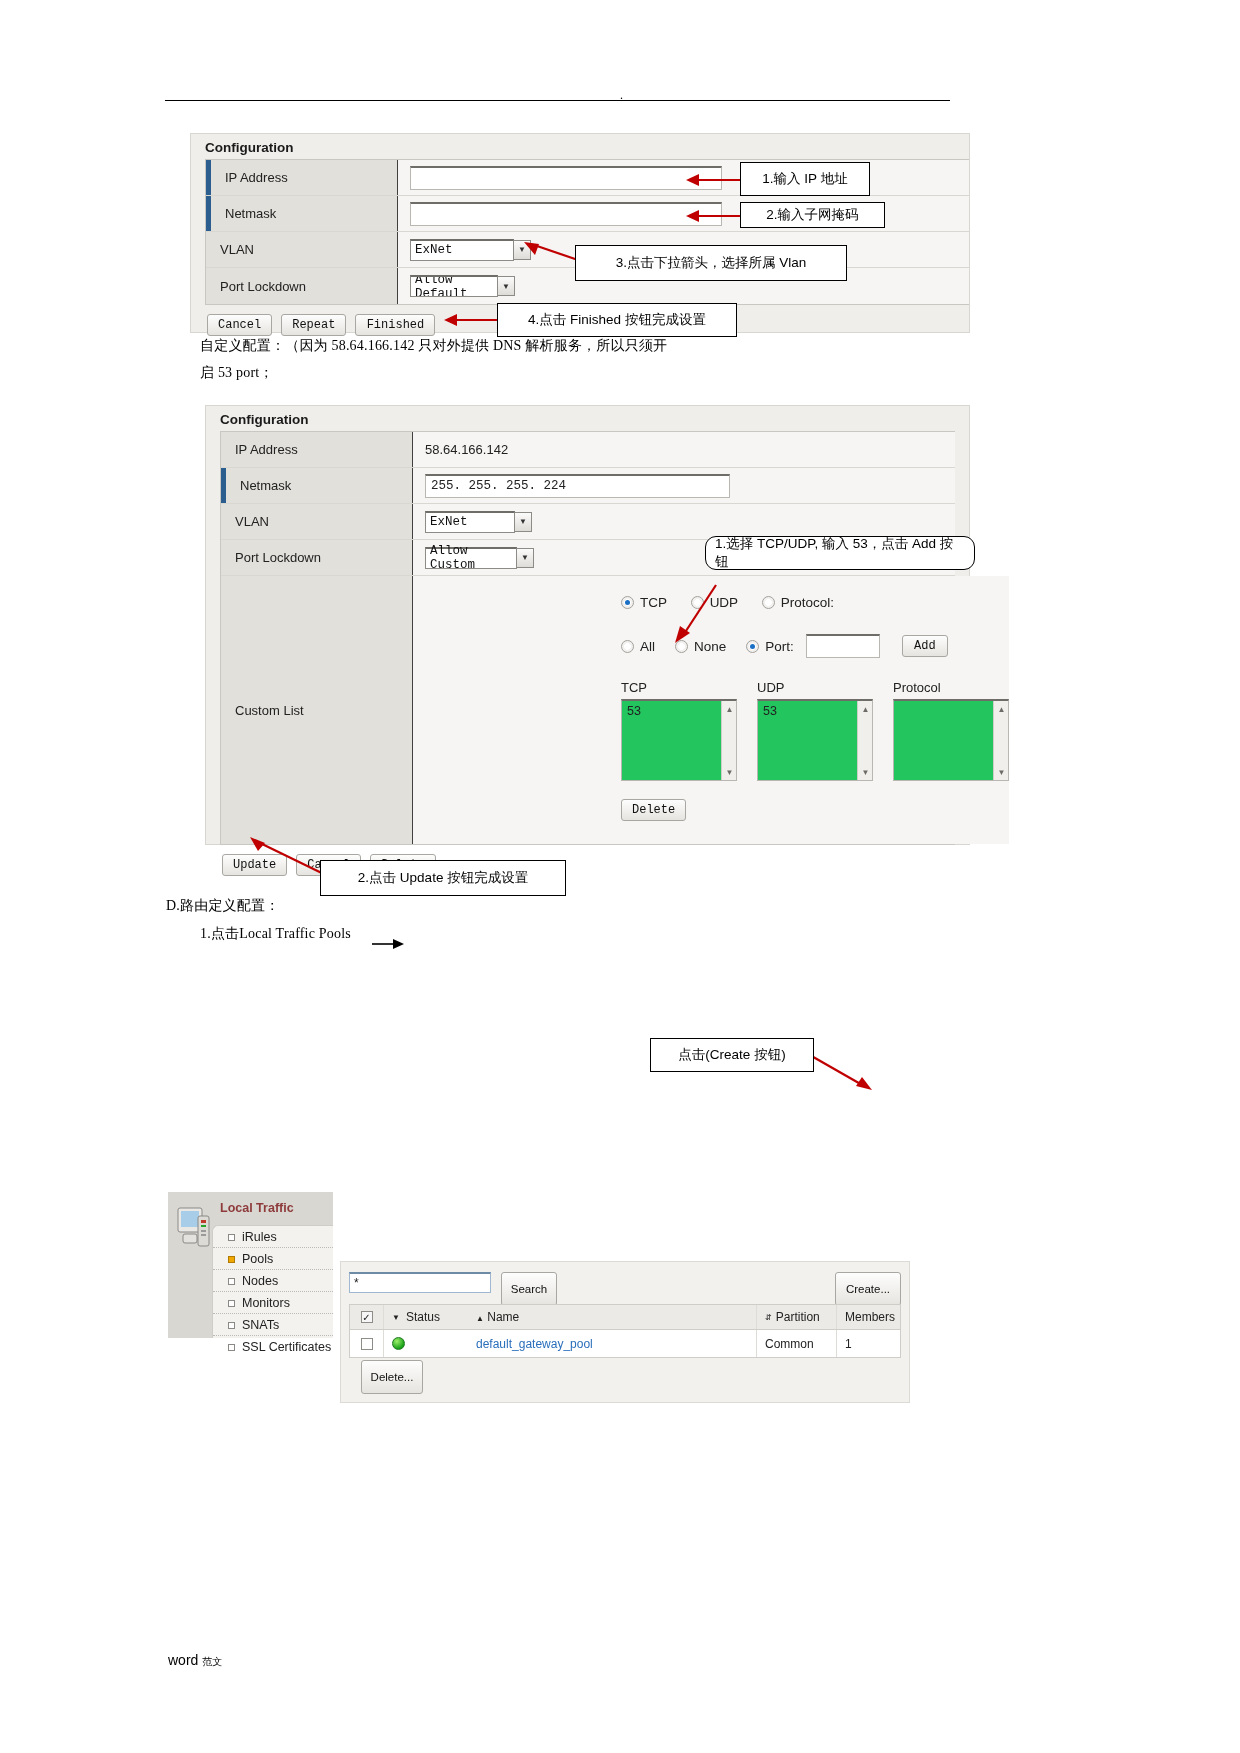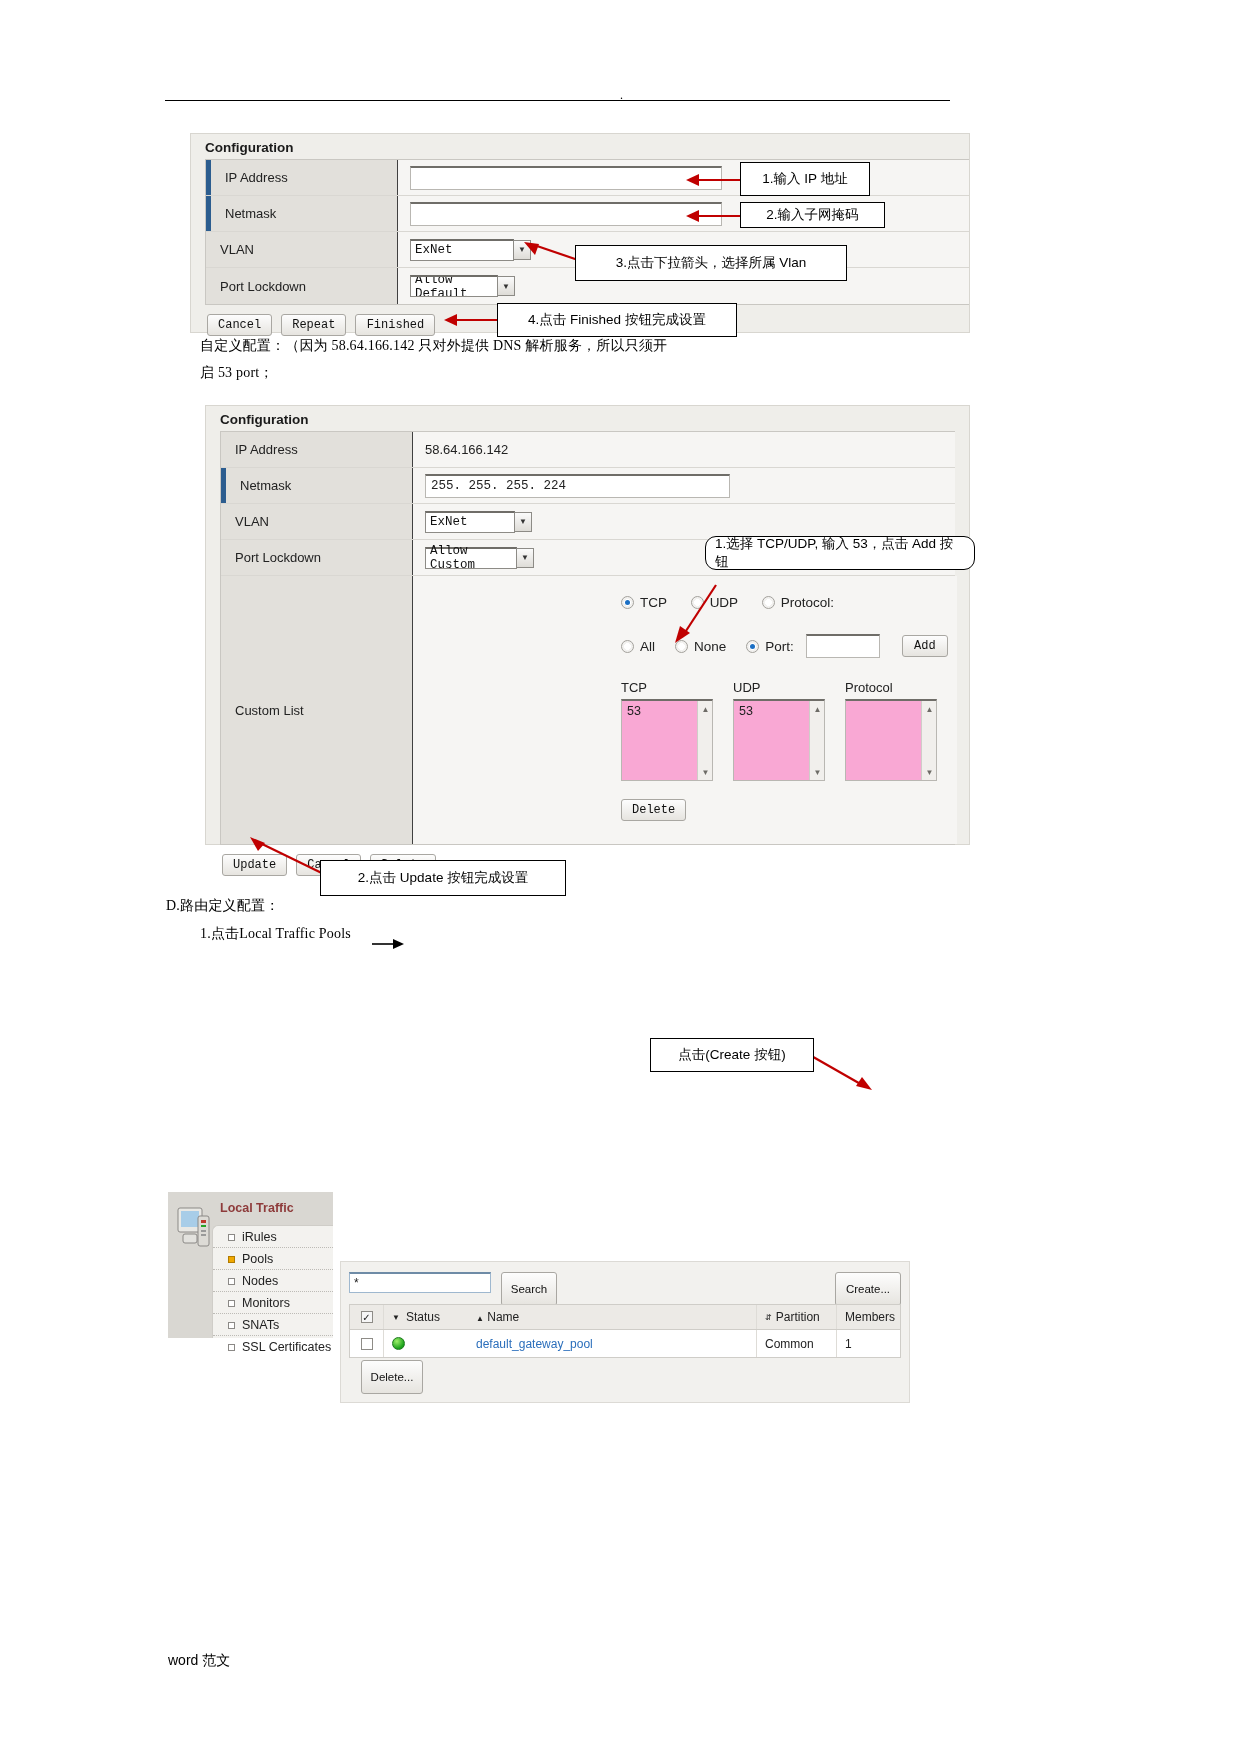--- a/index.html
+++ b/index.html
@@ -76,21 +76,21 @@
            background:radial-gradient(#fff 0 45%, #f2f1ef 46% 100%);
            border:1px solid #a3a19c; display:inline-block; position:relative;
            vertical-align:middle; }
   .radio.on::after { content:""; position:absolute; left:3px; top:3px;
                      width:5px; height:5px; border-radius:50%; background:#1b6fc4; }
   .rlbl { font-family:"Liberation Sans", sans-serif; font-size:13.5px;
           color:#222; margin:0 20px 0 6px; vertical-align:middle; }
 
   
   .listhdr { font-family:"Liberation Sans", sans-serif; font-size:13px; color:#222; }
-  .listbox { width:92px; height:82px; background:#f9a8d4;
+  .listbox { width:116px; height:82px; background:#22c55e;
              border:1px solid #b9b7b2; border-top:2px solid #6f6d68;
              position:relative; }
   .listbox .val { font-family:"Liberation Sans", sans-serif; font-size:12.5px;
                   color:#222; padding:3px 0 0 5px; }
   .sbar { position:absolute; right:0; top:0; bottom:0; width:15px;
           background:#f1efec; border-left:1px solid #cfcdc8; }
   .sarrow { position:absolute; left:2px; width:11px; height:10px;
             display:flex; align-items:center; justify-content:center;
             font-size:8px; color:#6d6b66; }
 
@@ -146,21 +146,21 @@
   .link { color:#2a6ebb; }
   .mini-btn { height:32px; padding:16px 8px;
               background:linear-gradient(#fdfdfd,#e6e4df);
               border:1px solid #a9a7a2; border-radius:3px;
               font-family:"Liberation Sans", sans-serif; font-size:11.5px;
               color:#111; display:inline-flex; align-items:center;
               justify-content:center; }
   .footer { position:absolute; left:168px; top:1652px;
             font-family:"Liberation Sans", sans-serif; font-size:14px;
             color:#000; }
-  .footer .cnf { font-family:"Liberation Serif", serif; font-size:14px; }
+  .footer .cnf { font-family:"Liberation Serif", serif; font-size:10px; }
 </style>
 </head>
 <body>
 
 <div class="hdr-dot">.</div>
 <div class="hdr-rule"></div>
 
 <div class="panel" style="left:190px; top:133px; width:780px; height:200px;">
   <div class="panel-title">Configuration</div>
 

